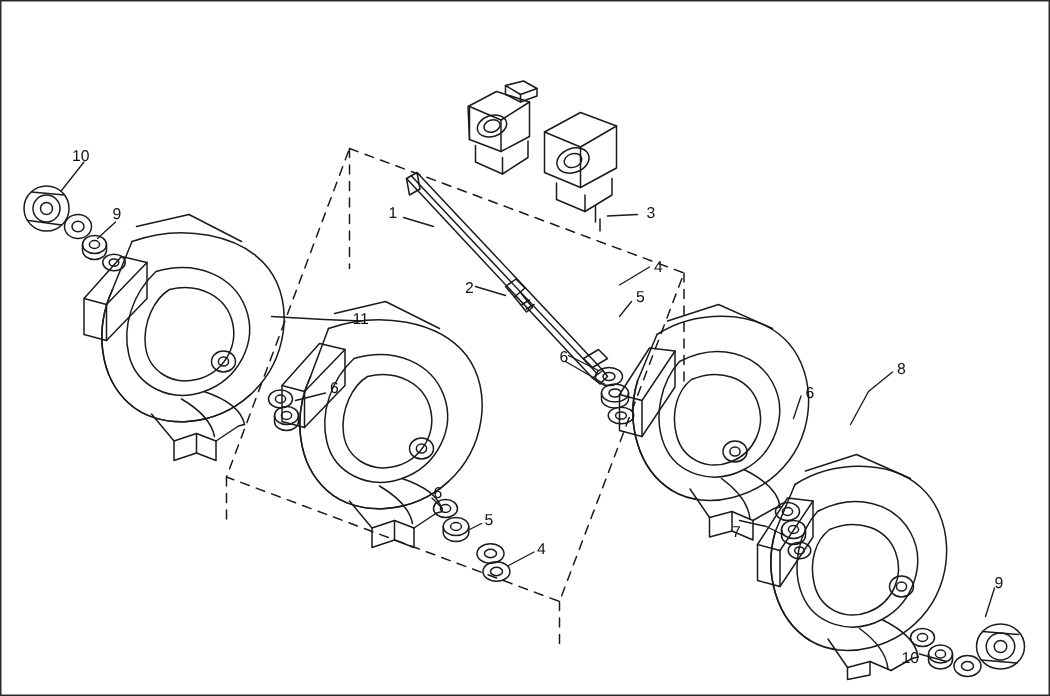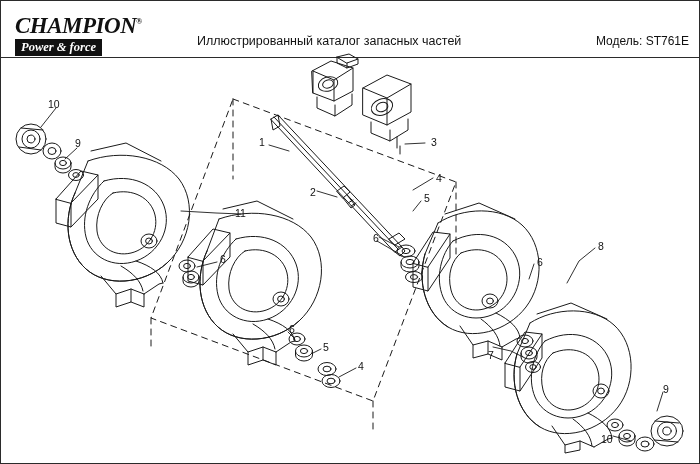--- a/index.html
+++ b/index.html
@@ -96,30 +96,20 @@
     font-size: 10.5px;
     color: #111111;
     white-space: nowrap;
   }
 </style>
 </head>
 <body>
 
 <div id="page">
 
-  <div id="header">
-
-    <div id="brand">
-      <div id="brand-name"><span>CHAMPION</span><span id="brand-reg">®</span></div>
-      <div id="brand-sub">Power &amp; force</div>
-    </div>
-
-    <div id="header-title">Иллюстрированный каталог запасных частей</div>
-    <div id="header-model">Модель: ST761E</div>
-  </div>
 
   <div id="diagram">
     <svg width="698" height="405" viewBox="0 0 698 405" xmlns="http://www.w3.org/2000/svg">
       <g fill="none" stroke="#1a1a1a" stroke-width="1" stroke-linecap="round" stroke-linejoin="round">
 
         <g stroke-dasharray="6 5">
           <path d="M232 48 L455 131 L372 350 L150 267 Z"></path>
         </g>
         <g stroke-dasharray="6 5">
           <path d="M232 48 L232 128"></path>

